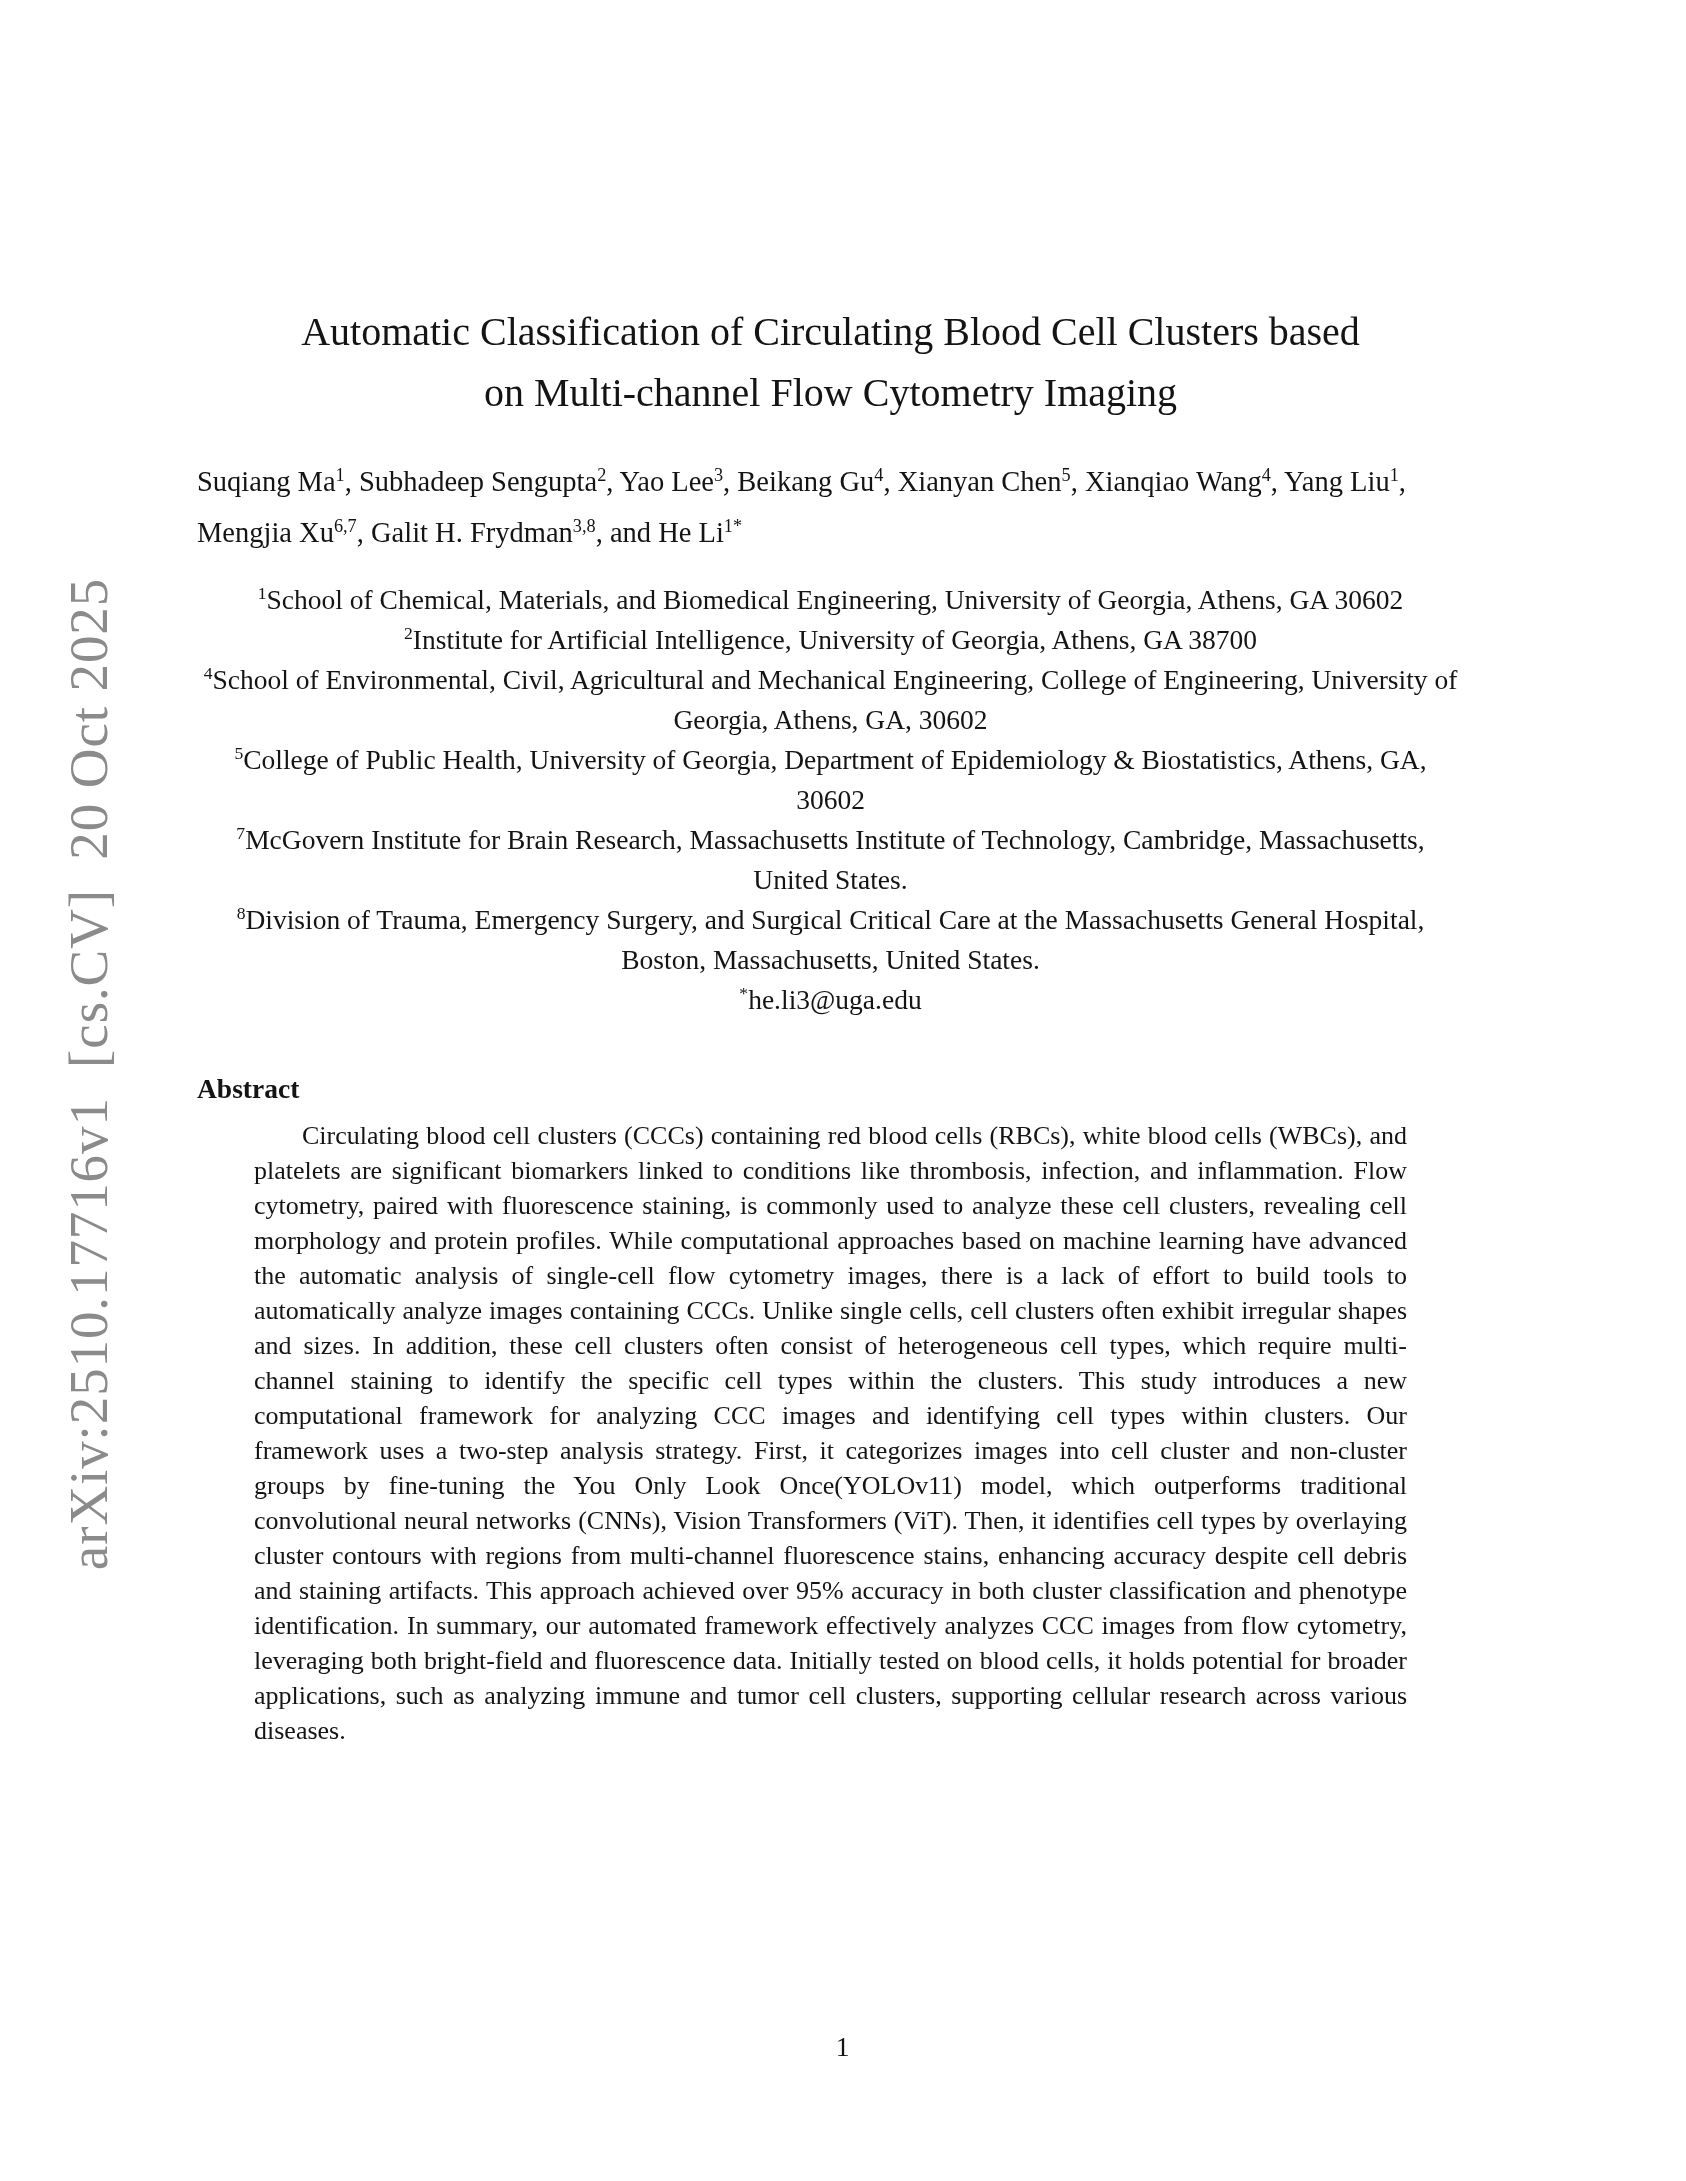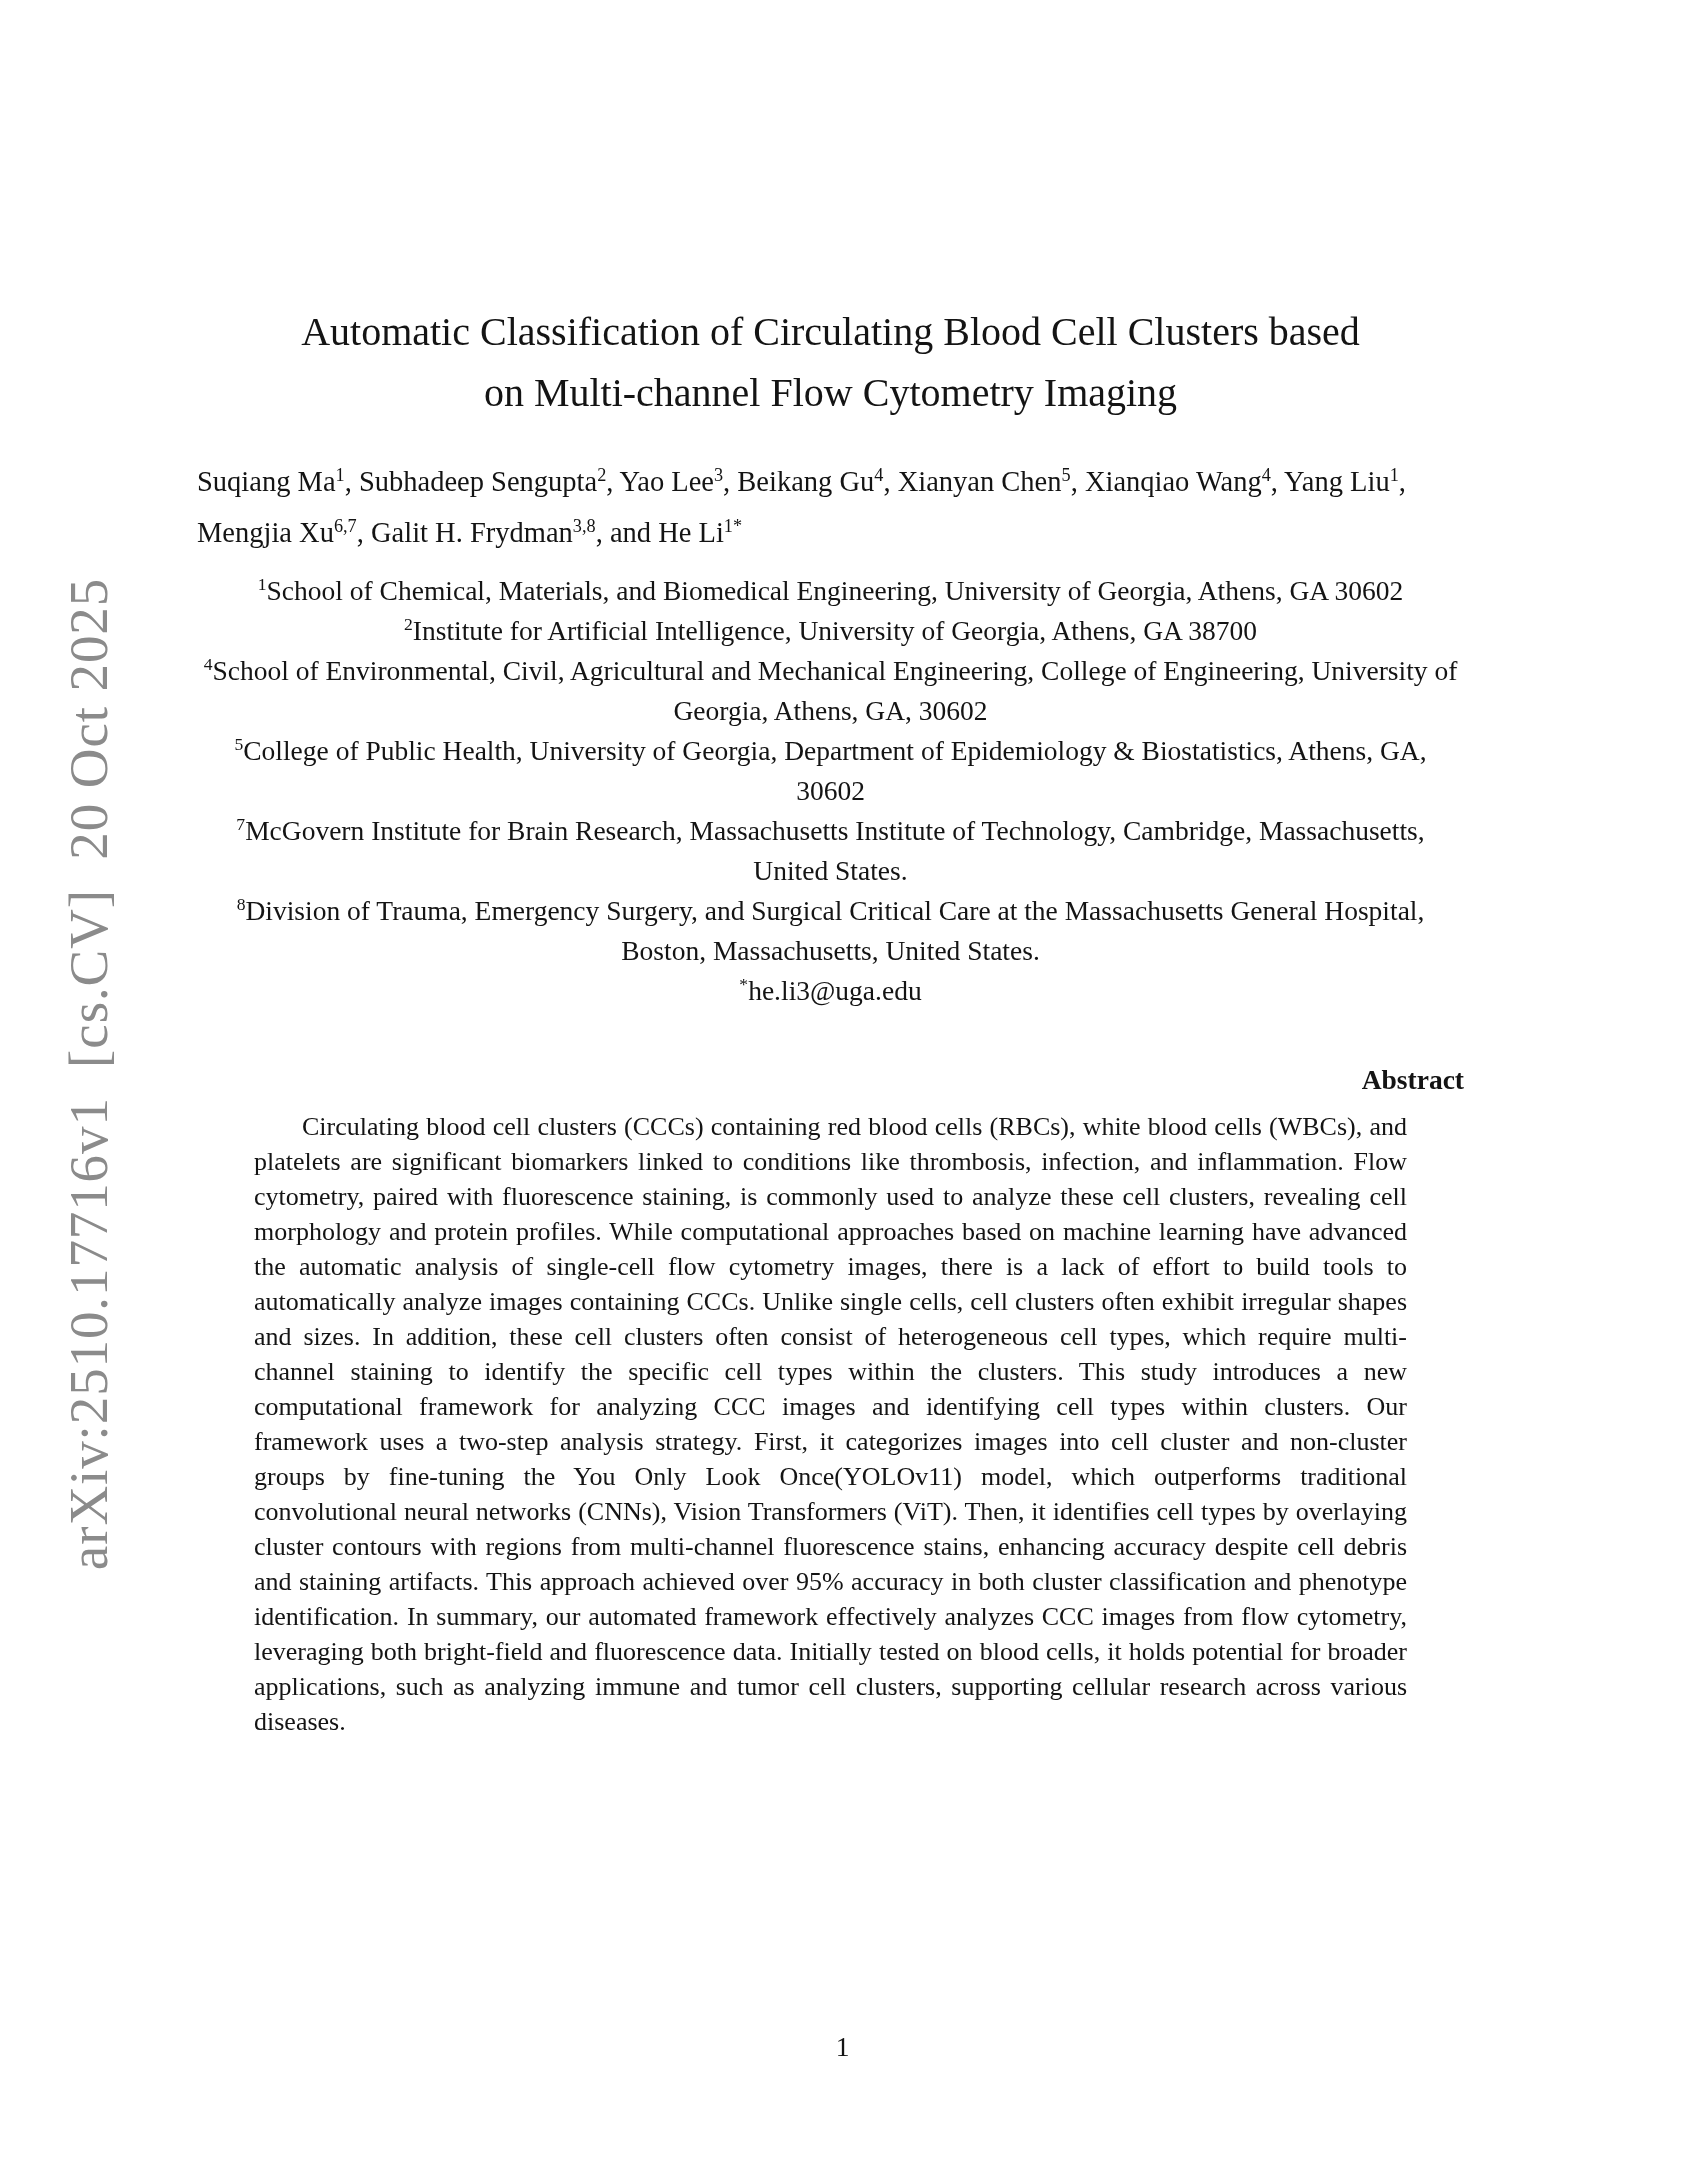--- a/index.html
+++ b/index.html
@@ -47,30 +47,30 @@
     line-height: 51px;
   }
 
   sup {
     font-size: 64%;
     line-height: 0;
     vertical-align: super;
   }
 
   .affiliations {
-    margin-top: 13px;
+    margin-top: 22px;
     text-align: center;
     font-size: 27.5px;
     line-height: 40px;
   }
   .aff { margin: 0; }
 
   .abstract-heading {
     margin-top: 53px;
-    text-align: right;
+    text-align: left;
     font-size: 27.5px;
     font-weight: bold;
   }
 
   .abstract-body {
     margin: 13px auto 0 auto;
     width: 1153px;
     font-size: 26px;
     line-height: 35px;
     text-align: justify;

